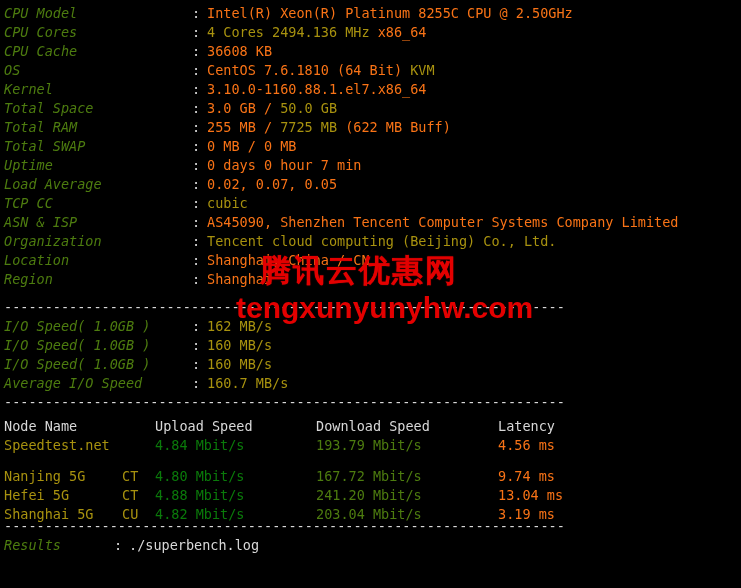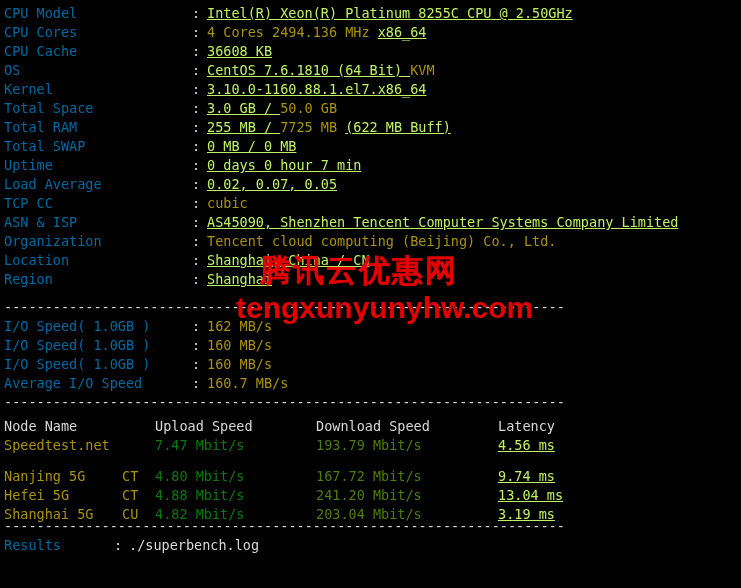--- a/index.html
+++ b/index.html
@@ -25,28 +25,29 @@
     height: 588px;
   }
   .row {
     display: block;
     height: 19px;
     white-space: pre;
   }
   .label {
     display: inline-block;
     width: 188px;
-    color: #0369a1;
+    color: #4d7c0f;
+    font-style: italic;
   }
   .colon {
     display: inline-block;
     width: 15px;
     color: #d8d8d8;
   }
-  .cyan  { color: #bef264; text-decoration: underline; }
+  .cyan  { color: #f97316; }
   .yellow{ color: #a8920f; }
   .green { color: #0a7a0a; }
   .red   { color: #4d7c0f; }
   .white { color: #d8d8d8; }
 
   .sep {
     display: block;
     height: 19px;
     white-space: pre;
     color: #d8d8d8;
@@ -119,21 +120,21 @@
       <div class="row"><span class="label">I/O Speed( 1.0GB )</span><span class="colon">:</span><span class="yellow">160 MB/s</span></div>
       <div class="row"><span class="label">I/O Speed( 1.0GB )</span><span class="colon">:</span><span class="yellow">160 MB/s</span></div>
       <div class="row"><span class="label">Average I/O Speed</span><span class="colon">:</span><span class="yellow">160.7 MB/s</span></div>
     </div>
 
   <div class="sep">---------------------------------------------------------------------</div>
   <div class="spacer-s"></div>
 
   <div id="net-section">
       <div class="nrow"><span class="c-node white" style="width: 151px;">Node Name</span><span class="c-up white">Upload Speed</span><span class="c-down white">Download Speed</span><span class="c-lat white">Latency</span></div>
-      <div class="nrow"><span class="c-node yellow">Speedtest.net</span><span class="c-isp yellow"></span><span class="c-up green">7.47 Mbit/s</span><span class="c-down red">193.79 Mbit/s</span><span class="c-lat cyan">4.56 ms</span></div>
+      <div class="nrow"><span class="c-node yellow">Speedtest.net</span><span class="c-isp yellow"></span><span class="c-up green">4.84 Mbit/s</span><span class="c-down red">193.79 Mbit/s</span><span class="c-lat cyan">4.56 ms</span></div>
       <div class="nrow"><span class="c-node yellow">Nanjing 5G</span><span class="c-isp yellow">CT</span><span class="c-up green">4.80 Mbit/s</span><span class="c-down red">167.72 Mbit/s</span><span class="c-lat cyan">9.74 ms</span></div>
       <div class="nrow"><span class="c-node yellow">Hefei 5G</span><span class="c-isp yellow">CT</span><span class="c-up green">4.88 Mbit/s</span><span class="c-down red">241.20 Mbit/s</span><span class="c-lat cyan">13.04 ms</span></div>
       <div class="nrow"><span class="c-node yellow">Shanghai 5G</span><span class="c-isp yellow">CU</span><span class="c-up green">4.82 Mbit/s</span><span class="c-down red">203.04 Mbit/s</span><span class="c-lat cyan">3.19 ms</span></div>
     </div>
 
   <div class="spacer-s"></div>
   <div class="sep">---------------------------------------------------------------------</div>
 
   <div id="footer-section">
       <div class="row"><span class="label" style="width: 110px;">Results</span><span class="colon">:</span><span class="white">./superbench.log</span></div>

